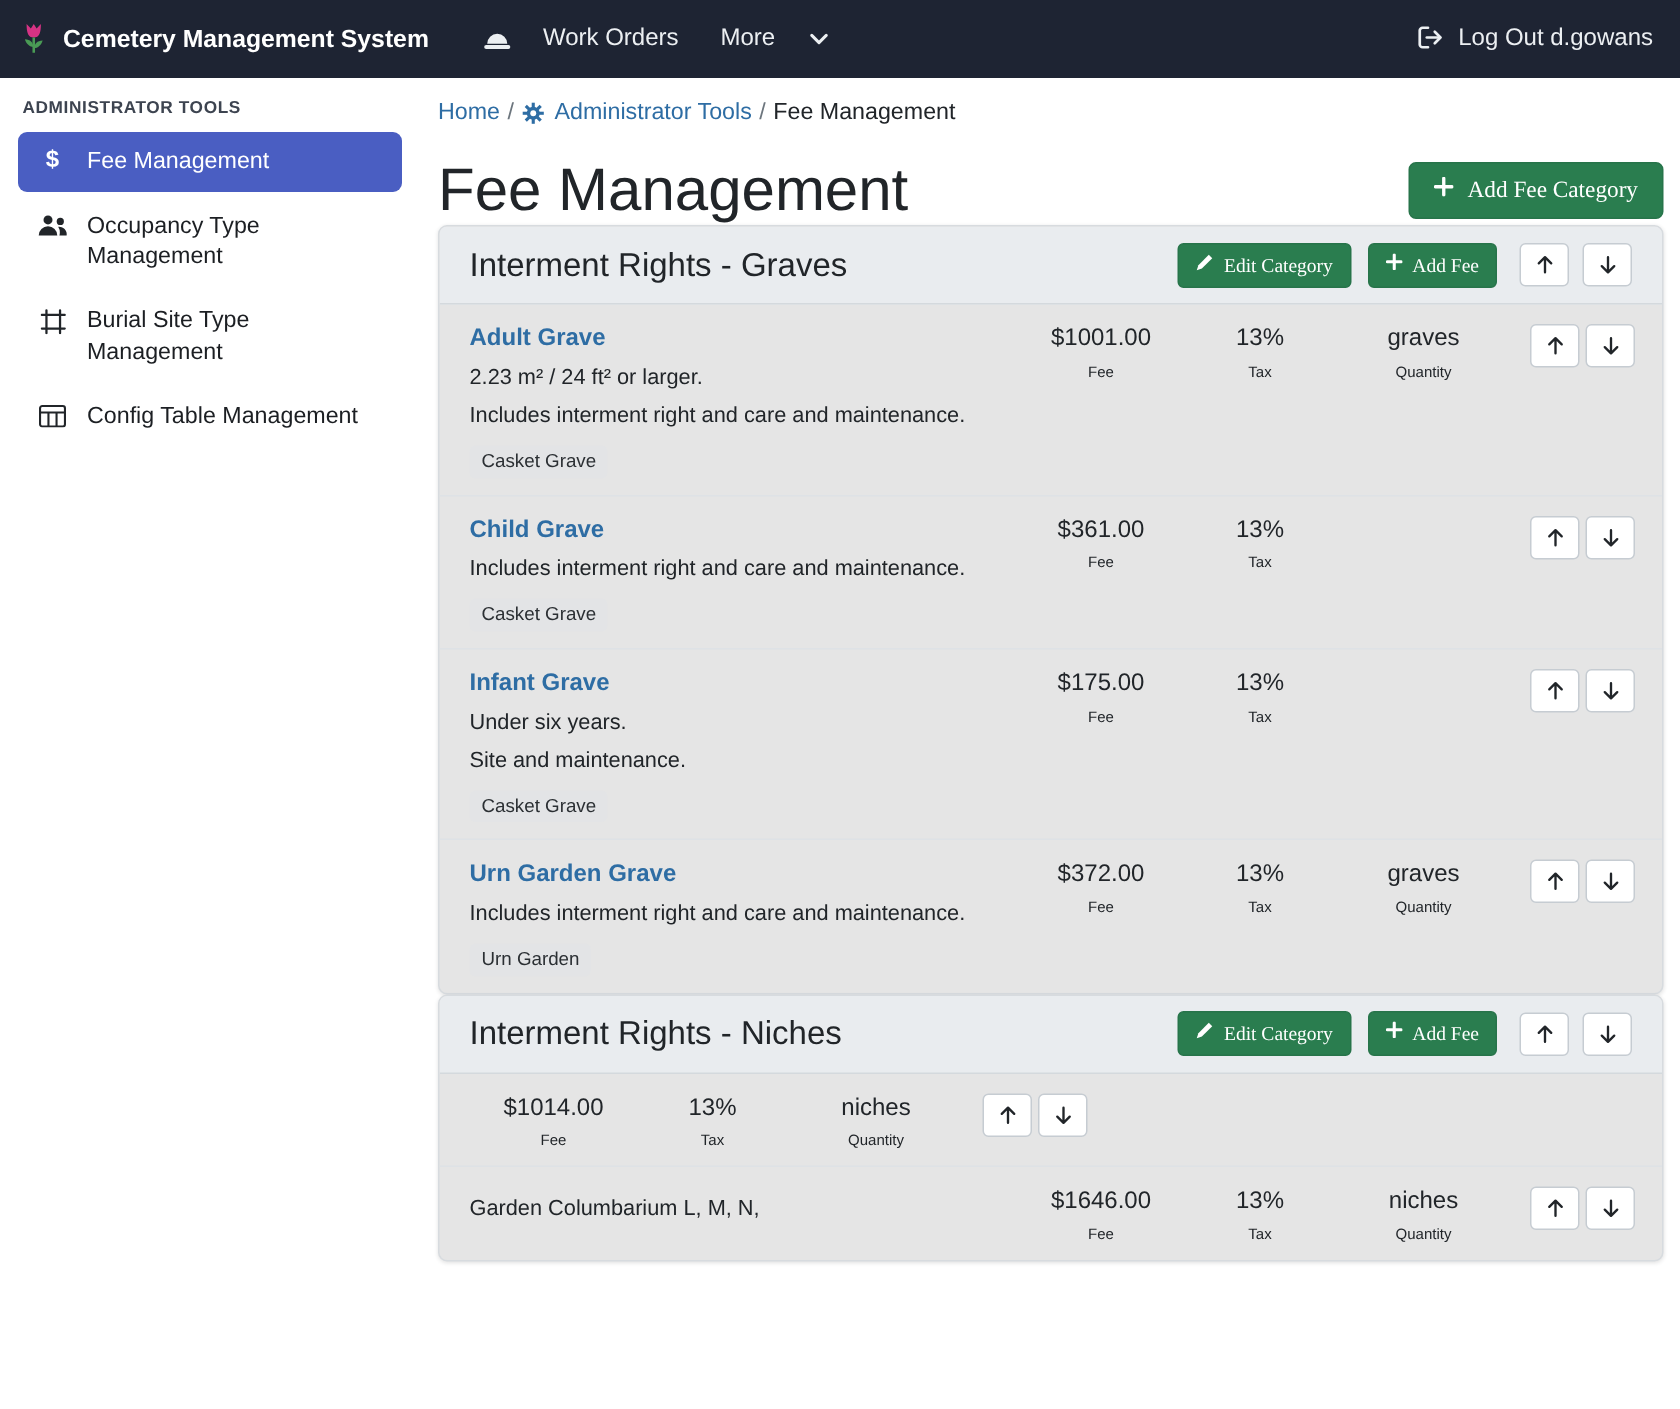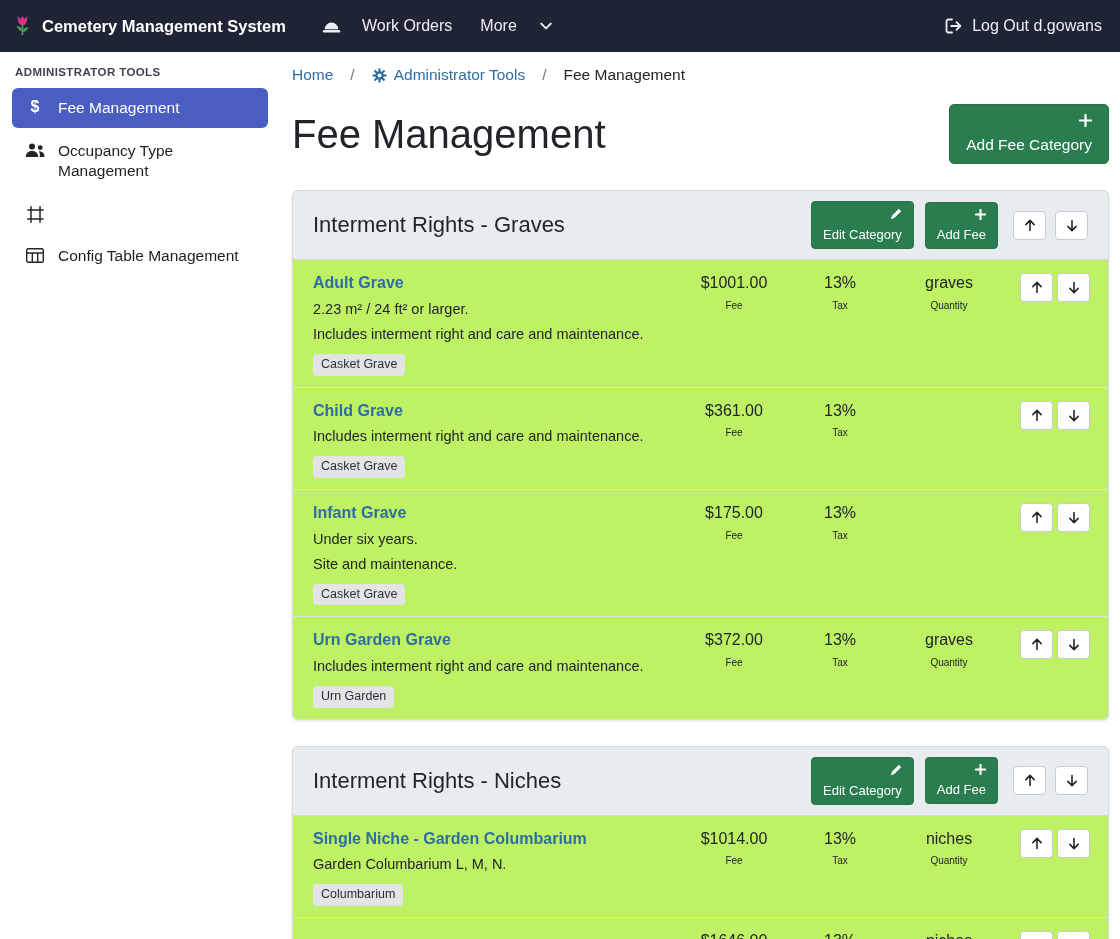--- a/index.html
+++ b/index.html
@@ -18,21 +18,21 @@
   }
   .brand { display:flex; align-items:center; gap:9px; cursor:pointer; }
   .brand-title { font-size:16.5px; font-weight:700; color:#ffffff; white-space:nowrap; }
   .nav-items { display:flex; align-items:center; margin-left:22px; }
   .nav-item {
     display:flex; align-items:center; gap:21px; padding:8px 14px;
     font-size:16px; color:#eceff2; cursor:pointer; white-space:nowrap;
   }
   .nav-item .chev { margin-left:2px; display:flex; }
   .nav-spacer { flex:1; }
-  .logout { display:flex; align-items:center; gap:9px; font-size:16px; color:#eceff2; cursor:pointer; }
+  .logout { display:flex; align-items:flex-start; gap:9px; font-size:16px; color:#eceff2; cursor:pointer; }
 
   
   .body-row { flex:1; display:flex; min-height:0; }
 
   
   .sidebar { width:280px; flex:0 0 280px; padding:14px 12px 0 12px; }
   .sidebar-heading {
     font-size:11.5px; font-weight:700; letter-spacing:.4px; color:#3d4450;
     padding:0 3px; margin-bottom:10px;
   }
@@ -42,42 +42,42 @@
   }
   .side-item.active { background:#4a5ec2; color:#ffffff; }
   .side-icon { width:22px; flex:0 0 22px; display:flex; justify-content:center; margin-top:2px; color:#212529; }
   .side-item.active .side-icon { color:#ffffff; }
   .icon-dollar { font-weight:700; font-size:16px; line-height:1; margin-top:1px; }
   .side-label { line-height:1.3; }
 
   
   .main { flex:1; padding:14px 11px 0 12px; min-width:0; }
 
-  .breadcrumb { display:flex; align-items:center; gap:17px; font-size:15.5px; }
+  .breadcrumb { display:flex; align-items:center; gap:5px; font-size:15.5px; }
   .breadcrumb a { color:#2e6da4; text-decoration:none; cursor:pointer; display:flex; align-items:center; gap:7px; }
   .crumb-sep { color:#6c757d; }
   .crumb-current { color:#212529; }
 
   .title-row { display:flex; align-items:center; justify-content:space-between; margin-top:20px; }
   .page-title { font-size:40px; font-weight:400; color:#212529; margin:0; line-height:1.15; }
 
-  .btn { border:none; cursor:pointer; font-family:Liberation Sans, sans-serif; display:inline-flex; align-items:flex-end; border-radius:5px;flex-direction:column; }
+  .btn { border:none; cursor:pointer; font-family:Liberation Serif, serif; display:inline-flex; align-items:flex-start; border-radius:5px; }
   .btn-green { background:#2a7d4f; color:#fff; border:1px solid #27744a; }
   .btn-lg { font-size:15.5px; padding:9px 16px; gap:9px; }
   .btn-sm { font-size:13px; padding:6px 11px; gap:7px; border-radius:4px; }
   .btn-arrow {
     background:#fff; border:1px solid #c6ccd2; border-radius:4px;
     width:33px; height:29px; display:inline-flex; align-items:center; justify-content:center; cursor:pointer;
   }
   .arrow-group { display:flex; gap:4px; }
 
   
   .card {
-    border:1px solid #d7dbdf; border-radius:6px; background:#bef264;
-    box-shadow:0 1px 3px rgba(0,0,0,.12); margin-top:26px; overflow:hidden;
+    border:1px solid #d7dbdf; border-radius:6px; background:#e5e5e5;
+    box-shadow:0 1px 3px rgba(0,0,0,.12); overflow:hidden;
   }
   .card-header {
     background:#e9ecef; border-bottom:1px solid #d4d9dd;
     display:flex; align-items:center; padding:10px 20px; min-height:52px;
   }
   .card-title { flex:1; font-size:22px; font-weight:500; color:#212529; }
   .card-actions { display:flex; align-items:center; gap:11px; }
   .card-actions .arrow-group { margin-left:4px; gap:9px; }
 
   .fee-row {
@@ -173,20 +173,21 @@
         </span>
         <span class="side-label">Occupancy Type Management</span>
       </div>
 
       <div class="side-item">
         <span class="side-icon">
           <svg width="17" height="17" viewBox="0 0 18 18" fill="none" stroke="currentColor" stroke-width="1.6" stroke-linecap="round">
             <path d="M4.2 0.9 V17.1 M13.8 0.9 V17.1 M0.9 4.2 H17.1 M0.9 13.8 H17.1"></path>
           </svg>
         </span>
+        <span class="side-label">Burial Site Type Management</span>
       </div>
 
       <div class="side-item">
         <span class="side-icon">
           <svg width="18" height="15" viewBox="0 0 18 15" fill="none" stroke="currentColor" stroke-width="1.4">
             <rect x="0.7" y="0.7" width="16.6" height="13.6" rx="1.5"></rect>
             <path d="M0.7 5 H17.3 M6.3 5 V14.3 M11.7 5 V14.3"></path>
           </svg>
         </span>
         <span class="side-label">Config Table Management</span>
@@ -445,25 +446,20 @@
                     <svg width="12" height="13" viewBox="0 0 13 14">
                       <path d="M6.5 1.5 V12 M2 8 L6.5 12.5 L11 8" stroke="#212529" stroke-width="1.7" fill="none" stroke-linecap="round" stroke-linejoin="round"></path>
                     </svg>
                   </span>
               </button>
             </div>
           </div>
         </div>
 
         <div class="fee-row">
-          <div class="fee-info">
-            <a class="fee-name">Single Niche - Garden Columbarium</a>
-            <div class="fee-desc">Garden Columbarium L, M, N.</div>
-            <span class="fee-badge">Columbarium</span>
-          </div>
           <div class="col col-fee">
             <div class="col-val">$1014.00</div>
             <div class="col-label">Fee</div>
           </div>
           <div class="col col-tax">
             <div class="col-val">13%</div>
             <div class="col-label">Tax</div>
           </div>
           <div class="col col-qty">
             <div class="col-val">niches</div>

